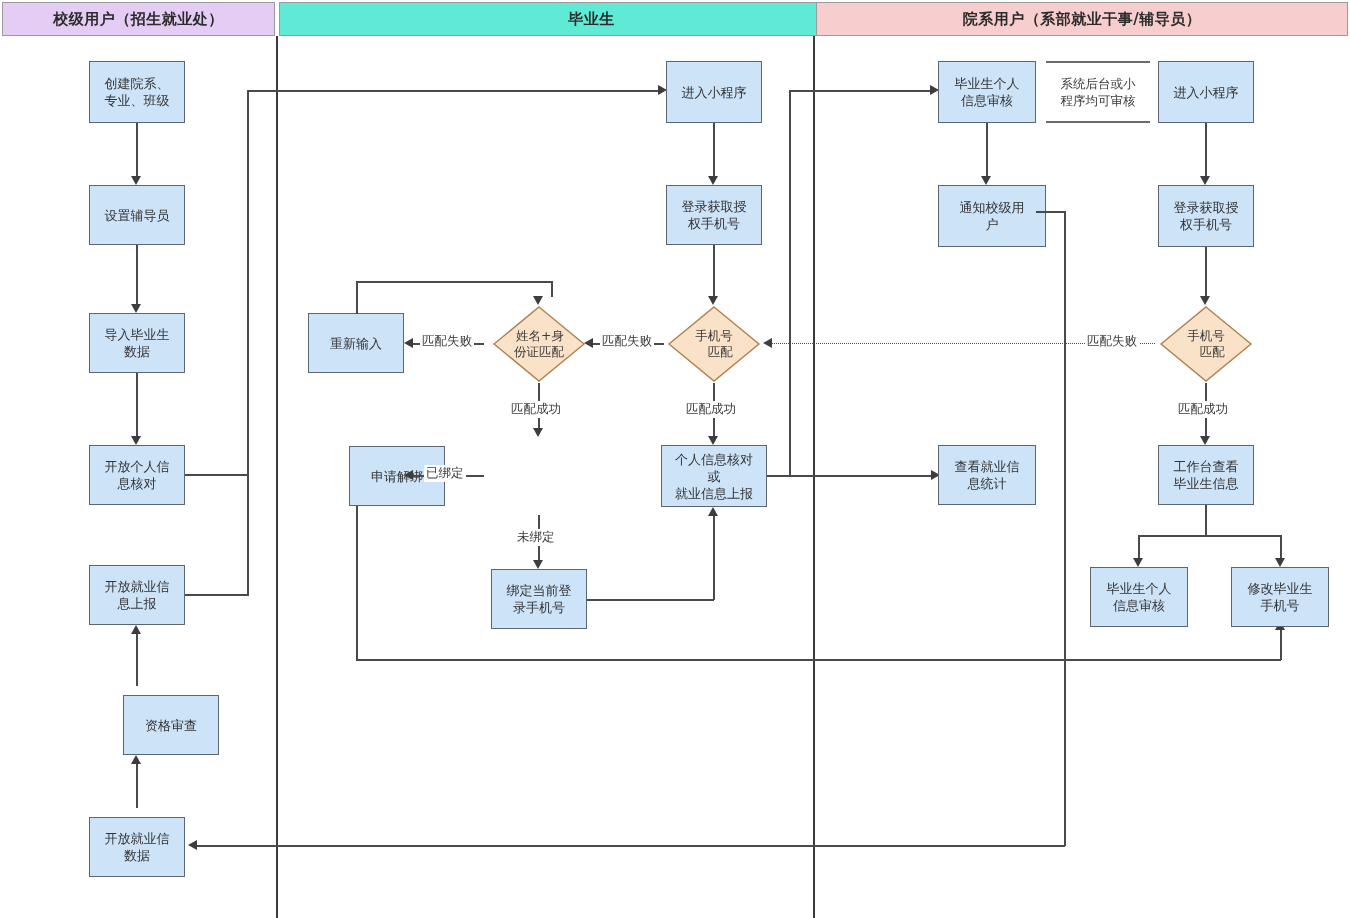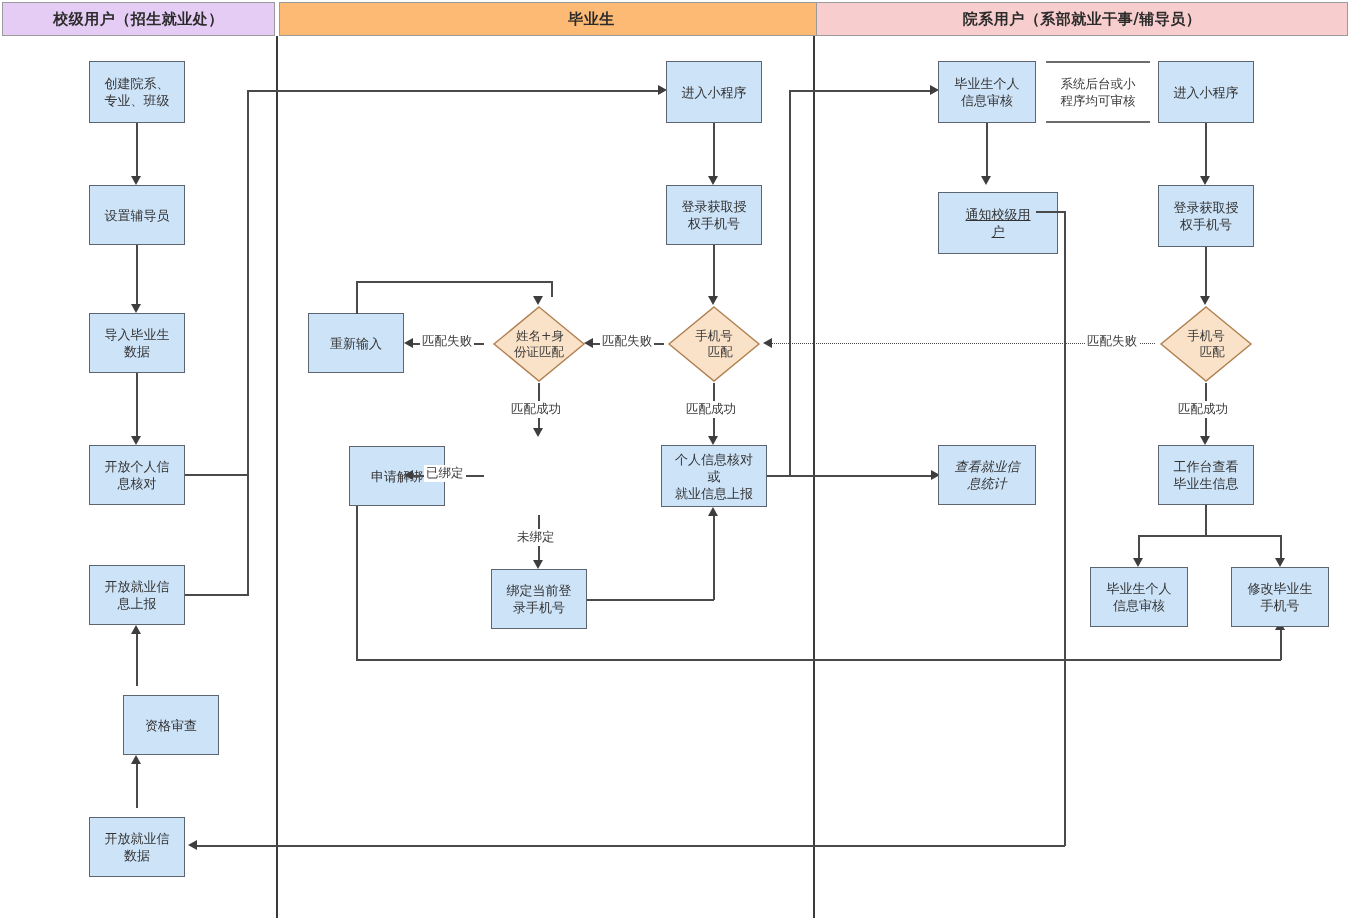--- a/index.html
+++ b/index.html
@@ -4,21 +4,21 @@
 <style>
   html,body{margin:0;padding:0;background:#ffffff;}
   body{font-family:"DejaVu Sans","Liberation Sans",sans-serif;}
   #canvas{position:relative;width:1350px;height:918px;background:#ffffff;overflow:hidden;}
 
   
   .lane-header{position:absolute;top:2px;height:34px;display:flex;align-items:center;
                justify-content:center;border:1px solid #9b9b9b;box-sizing:border-box;
                font-size:15px;font-weight:bold;color:#2b2b2b;letter-spacing:.5px;}
   .lane-school{left:2px;width:273px;background:#e4ccf5;}
-  .lane-grad{left:279px;width:625px;background:#fdba74;}
+  .lane-grad{left:279px;width:625px;background:#5eead4;}
   .lane-dept{left:816px;width:532px;background:#f8cdcd;}
 
   
   .lane-div{position:absolute;width:2px;background:#3b3b3b;top:36px;height:882px;}
 
   
   .node{position:absolute;box-sizing:border-box;display:flex;align-items:center;
         justify-content:center;text-align:center;font-size:13px;line-height:17px;
         color:#333;white-space:pre-line;}
   .proc{background:#cde3f8;border:1.5px solid #5d6670;}
@@ -172,37 +172,37 @@
 
   <div class="ln lnh" style="left:767px;top:475px;width:169px;"></div>
   <div class="arw arw-r" style="left:931px;top:470px;"></div>
 
   <div class="ln lnv" style="left:789px;top:90px;height:386px;"></div>
   <div class="ln lnh" style="left:789px;top:90px;width:144px;"></div>
   <div class="arw arw-r" style="left:930px;top:85px;"></div>
 
   <div class="node proc" style="left:938px;top:61px;width:98px;height:62px;">毕业生个人
 信息审核</div>
-  <div class="node proc" style="left:938px;top:192px;width:120px;height:62px;text-decoration:underline;">通知校级用
+  <div class="node proc" style="left:938px;top:185px;width:108px;height:62px;">通知校级用
 户</div>
   <div class="node note" style="left:1046px;top:61px;width:104px;height:62px;text-align:center;">系统后台或小
 程序均可审核</div>
   <div class="node proc" style="left:1158px;top:61px;width:96px;height:62px;">进入小程序</div>
   <div class="node proc" style="left:1158px;top:185px;width:96px;height:62px;">登录获取授
 权手机号</div>
 
   <div class="dia-wrap" style="left:1159px;top:305px;width:94px;height:78px;">
     <svg width="94" height="78" viewBox="0 0 94 78">
       <polygon points="47,2 92,39 47,76 2,39" fill="#fae2c8" stroke="#b08050" stroke-width="1.4"></polygon>
     </svg>
     <div class="dia-label">手机号
 匹配</div>
   </div>
 
-  <div class="node proc" style="left:938px;top:445px;width:98px;height:60px;font-style:italic;">查看就业信
+  <div class="node proc" style="left:938px;top:445px;width:98px;height:60px;">查看就业信
 息统计</div>
   <div class="node proc" style="left:1158px;top:445px;width:96px;height:60px;">工作台查看
 毕业生信息</div>
   <div class="node proc" style="left:1090px;top:567px;width:98px;height:60px;">毕业生个人
 信息审核</div>
   <div class="node proc" style="left:1231px;top:567px;width:98px;height:60px;">修改毕业生
 手机号</div>
 
   <div class="ln lnv" style="left:986px;top:123px;height:53px;"></div>
   <div class="arw arw-d" style="left:981px;top:176px;"></div>

